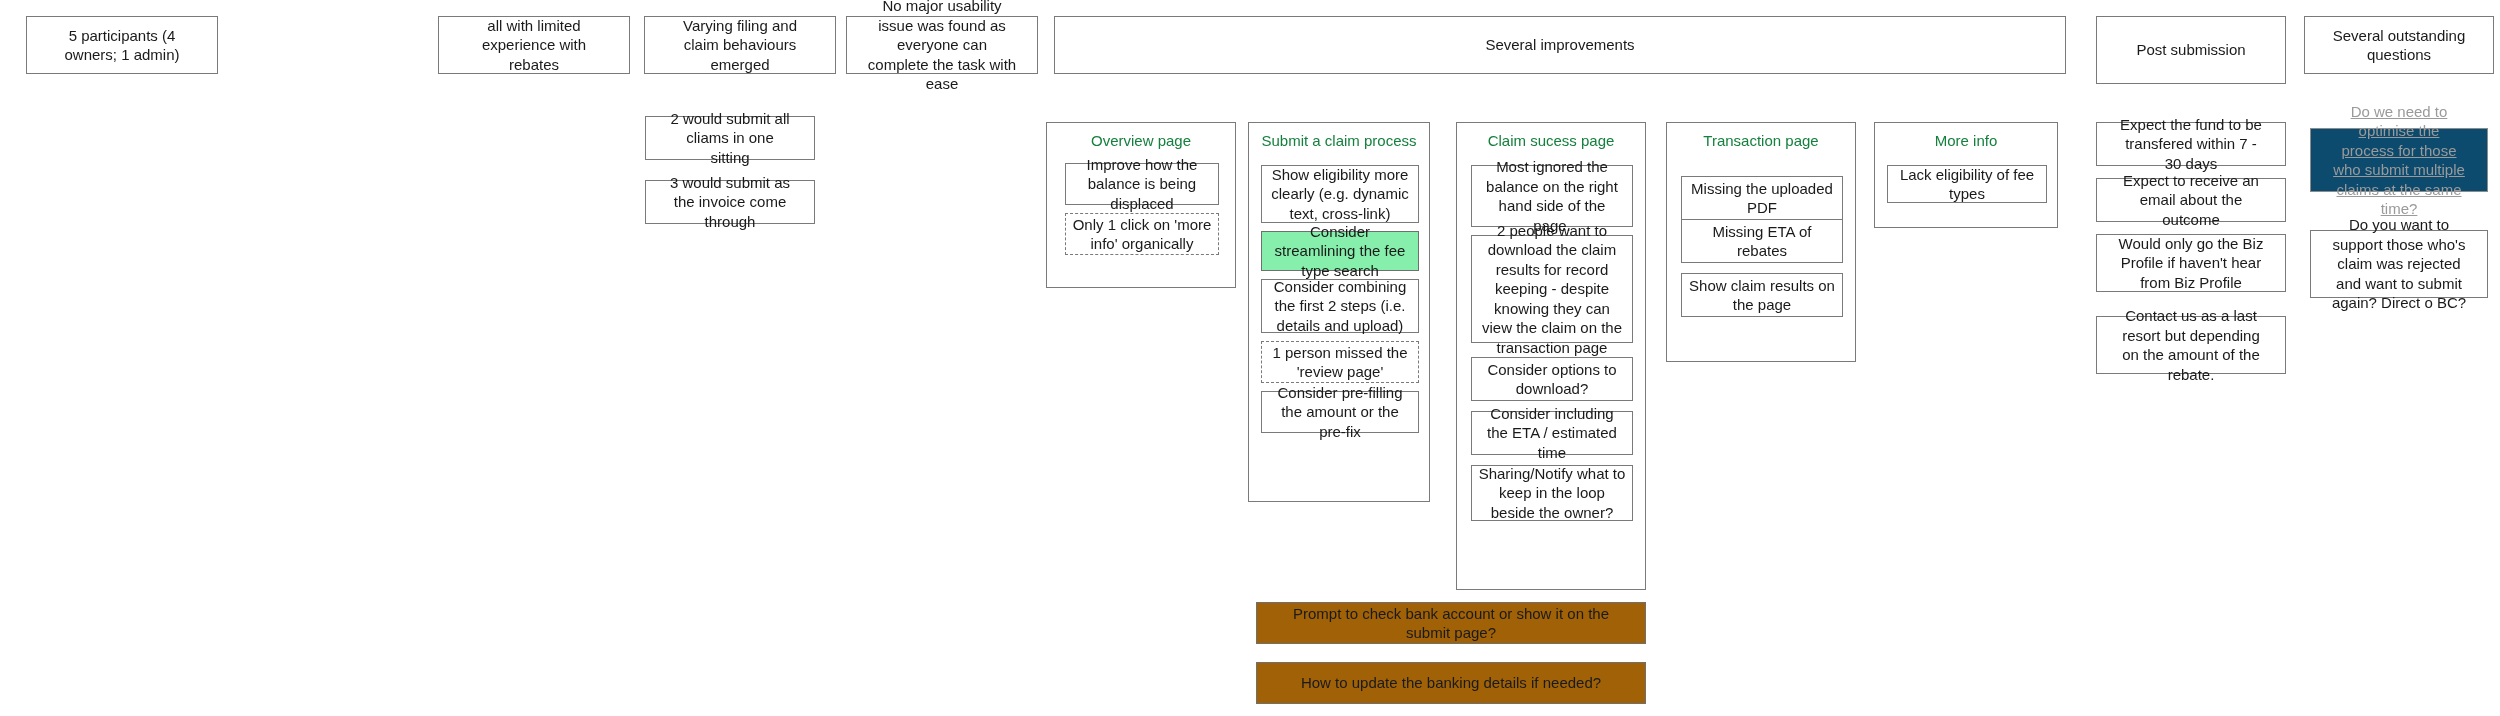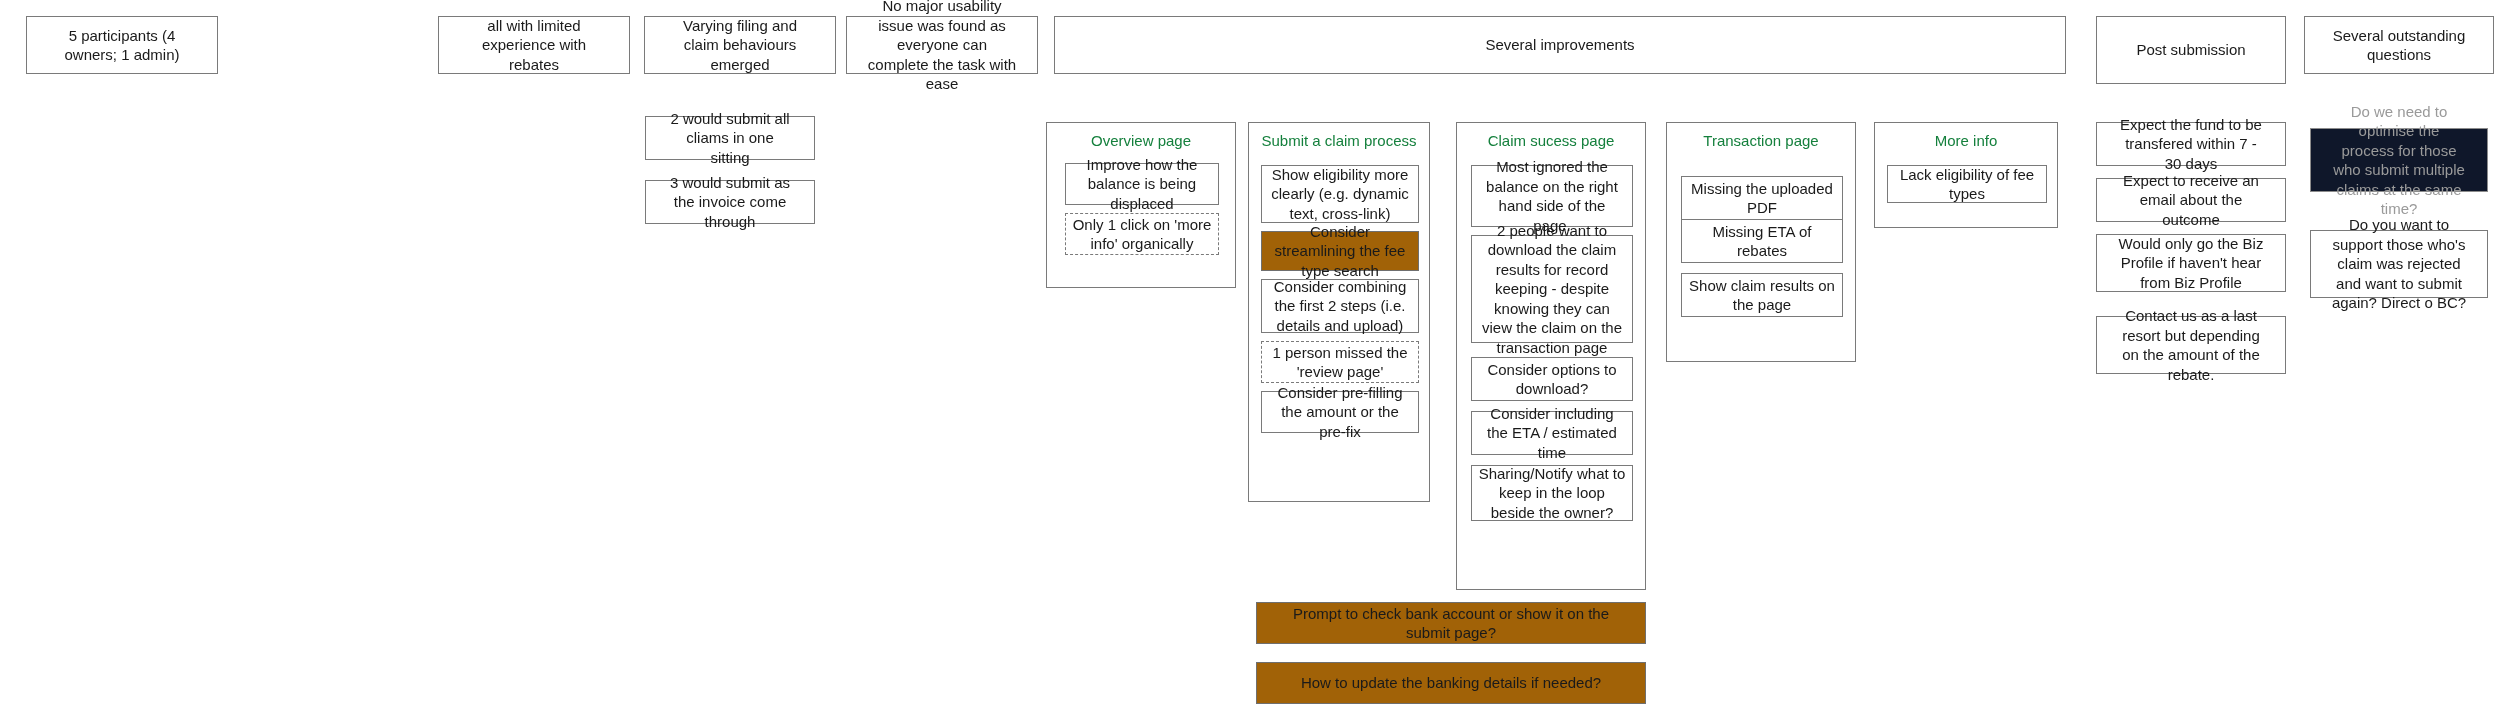--- a/index.html
+++ b/index.html
@@ -34,23 +34,24 @@
     line-height: 1.30;
     padding: 4px 20px;
     color: #1a1a1a;
     margin-left: 8px;
   }
   .card.orange {
     background: #a16207;
     border-color: #6f6f6f;
   }
   .card.grey {
-    background: #0f172a;
+    background: #0c4a6e;
     border-color: #8c8c8c;
     color: #9a9a9a;
+    text-decoration: underline;
   }
   
   .group {
     position: absolute;
     box-sizing: border-box;
     background: #ffffff;
     border: 1.6px solid #7a7a7a;
   }
   .group-title {
     position: absolute;
@@ -70,21 +71,21 @@
     display: flex;
     align-items: center;
     justify-content: center;
     text-align: center;
     font-size: 15px;
     line-height: 1.30;
     padding: 3px 6px;
     color: #1a1a1a;
   }
   .inner.dashed { border-style: dashed; }
-  .inner.yellow { background: #a16207; border-color: #6f6f6f; }
+  .inner.yellow { background: #86efac; border-color: #6f6f6f; }
 </style>
 </head>
 <body>
 
 <div class="canvas">
 
   <div class="card" style="left:18px; top:16px; width:192px; height:58px;">
     <span>5 participants (4 owners; 1 admin)</span>
   </div>
 

